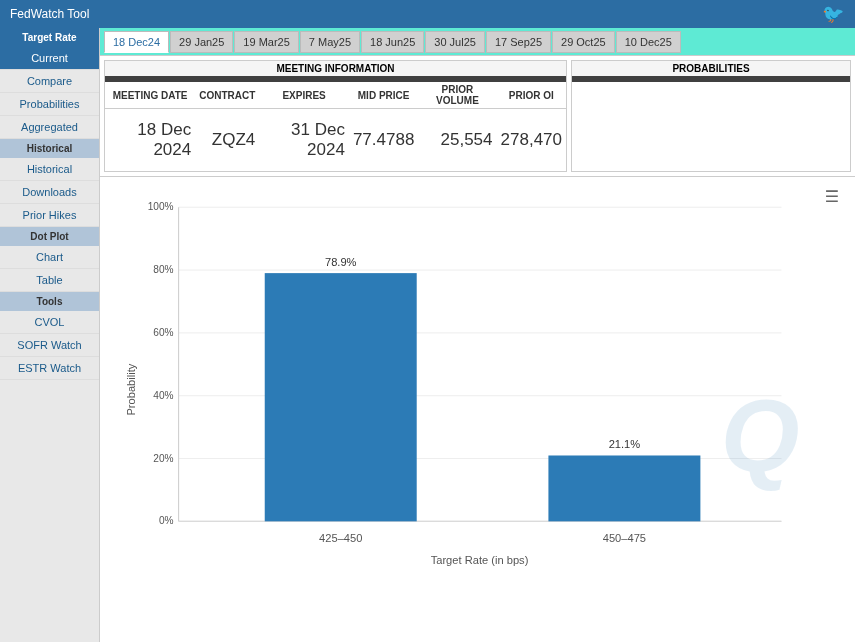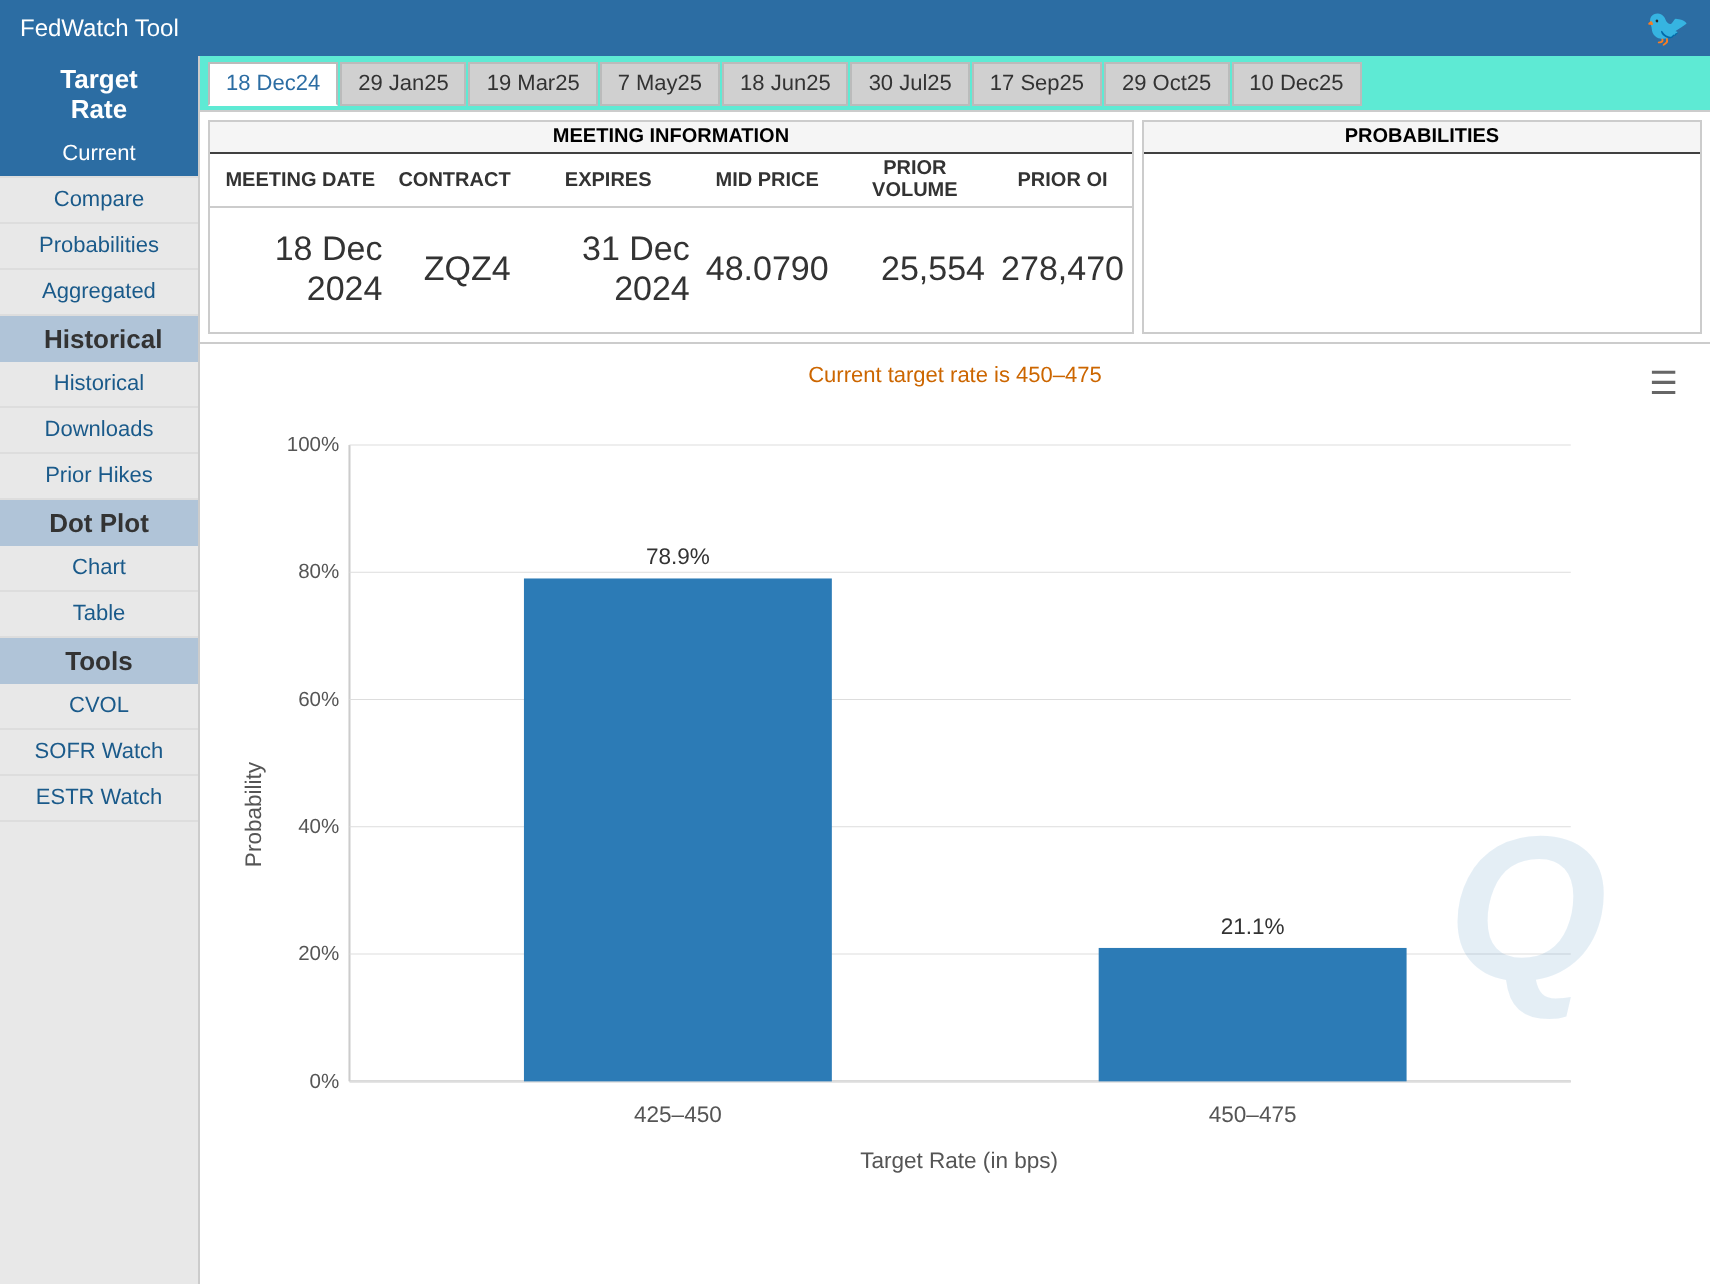--- a/index.html
+++ b/index.html
@@ -23,22 +23,22 @@
     #sidebar {
       width: 100px;
       background: #e8e8e8;
       border-right: 1px solid #ccc;
       flex-shrink: 0;
     }
     .sidebar-section-label {
       background: #b0c4d8;
       color: #333;
       text-align: center;
-      padding: 4px 22px;
-      font-size: 13px;
+      padding: 4px 6px;
+      font-size: 10px;
       font-weight: bold;
       cursor: pointer;
     }
     .sidebar-item {
       padding: 5px 10px;
       font-size: 11px;
       color: #1a5a8a;
       cursor: pointer;
       border-bottom: 1px solid #ddd;
       text-align: center;
@@ -83,21 +83,21 @@
     .info-panel {
       border: 1px solid #ccc;
       flex: 1;
     }
     .info-panel-title {
       text-align: center;
       font-size: 10px;
       font-weight: bold;
       padding: 2px;
       background: #f5f5f5;
-      border-bottom: 1px solid #404040;
+      border-bottom: 6px solid #404040;
     }
     .info-table { width: 100%; border-collapse: collapse; }
     .info-table th {
       font-size: 10px;
       font-weight: bold;
       text-align: center;
       padding: 2px 4px;
       border-bottom: 1px solid #ccc;
       color: #333;
     }
@@ -201,35 +201,34 @@
               <th>MID PRICE</th>
               <th>PRIOR VOLUME</th>
               <th>PRIOR OI</th>
             </tr>
           </thead>
           <tbody>
             <tr>
               <td>18 Dec 2024</td>
               <td>ZQZ4</td>
               <td>31 Dec 2024</td>
-              <td>48.0790</td>
+              <td>77.4788</td>
               <td>25,554</td>
               <td>278,470</td>
             </tr>
           </tbody>
         </table>
       </div>
 
       <div class="info-panel prob-panel">
         <div class="info-panel-title">PROBABILITIES</div>
       </div>
     </div>
 
     <div id="chart-area">
-      <div class="chart-subtitle">Current target rate is 450–475</div>
       <div class="menu-icon">☰</div>
 
       <div class="chart-container">
         <svg class="chart" viewBox="0 0 700 380" preserveAspectRatio="xMidYMid meet">
 
           <text x="12" y="200" transform="rotate(-90,12,200)" text-anchor="middle" font-size="11" fill="#555">Probability</text>
 
           <line x1="55" y1="20" x2="55" y2="330" stroke="#ccc" stroke-width="1"></line>
           <line x1="55" y1="330" x2="650" y2="330" stroke="#ccc" stroke-width="1"></line>
 

